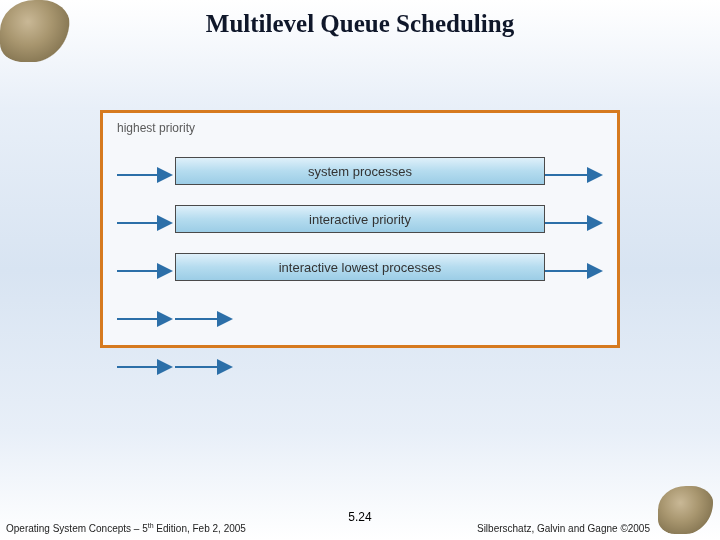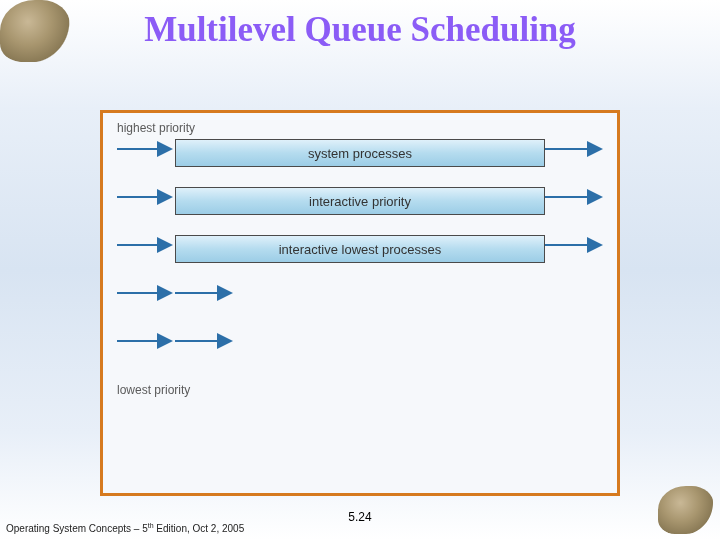--- a/index.html
+++ b/index.html
@@ -22,45 +22,45 @@
     width: 100%; height: 100%;
     background: radial-gradient(circle at 40% 35%, #c9b896 0%, #a8966f 40%, #8a7a56 70%, transparent 72%);
     border-radius: 50% 40% 50% 30%;
     position: relative;
   }
   .title {
     position: absolute;
     top: 10px;
     left: 0; right: 0;
     text-align: center;
-    font-size: 35px;
+    font-size: 25px;
     font-weight: bold;
-    color: #8b5cf6;
+    color: #0f172a;
     font-family: "Times New Roman", serif;
   }
   .diagram {
     position: absolute;
     top: 110px;
     left: 100px;
     width: 520px;
-    height: 386px;
+    height: 238px;
     border: 3px solid #d67a1f;
     background: #f6f8fb;
     padding: 8px 14px 10px 14px;
   }
   .priority-label {
     font-size: 12px;
     color: #5a5a5a;
     font-family: Arial, sans-serif;
   }
   .priority-top { margin-bottom: 4px; }
   .priority-bottom { margin-top: 6px; }
   .queue-row {
     display: flex;
-    align-items: flex-start;
+    align-items: flex-end;
     height: 46px;
     margin: 2px 0;
   }
   .arrow-in, .arrow-out {
     flex: 0 0 58px;
     height: 20px;
     position: relative;
   }
   .arrow-line {
     position: absolute;
@@ -168,25 +168,25 @@
     <div class="arrow-in">
         <div class="arrow-line"></div>
         <div class="arrow-head"></div>
       </div>
     <div class="arrow-out">
         <div class="arrow-line"></div>
         <div class="arrow-head"></div>
       </div>
   </div>
 
-  <div class="priority-label priority-bottom">lowest priority</div>
 </div>
 
 <div class="footer">
   <span class="left">
-    <span>Operating System Concepts – 5</span><sup>th</sup><span> Edition, Oct 2, 2005</span>
+    <span>Operating System Concepts – 5</span><sup>th</sup><span> Edition, Feb 2, 2005</span>
   </span>
+  <span class="right">Silberschatz, Galvin and Gagne ©2005</span>
 </div>
 <div class="center" style="position:absolute;bottom:16px;left:50%;transform:translateX(-50%);font-size:12px;">5.24</div>
 
 <div class="logo-br">
     <div class="dino"></div>
   </div>
 
 </body></html>

